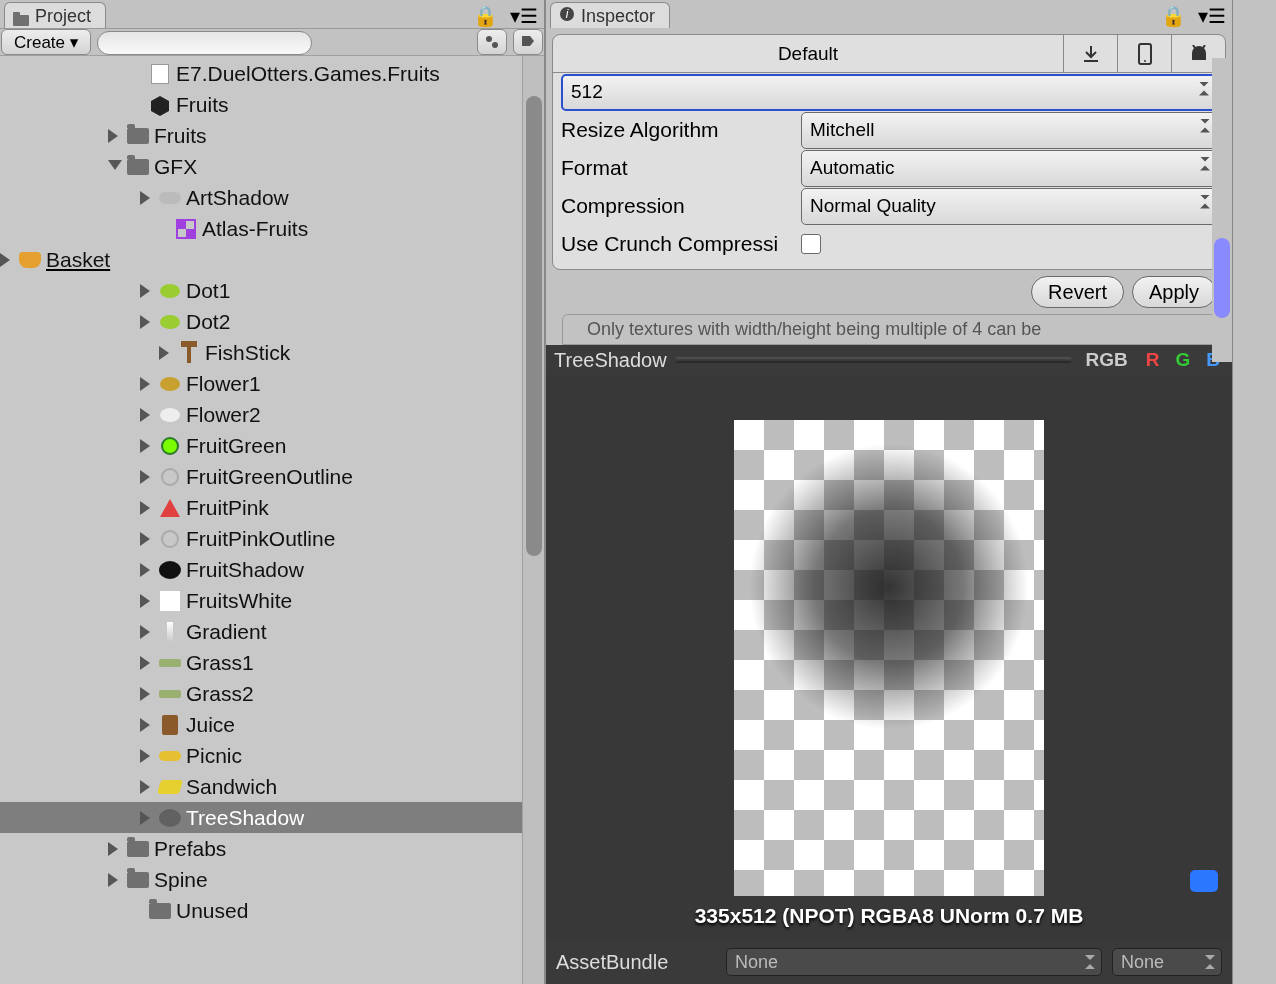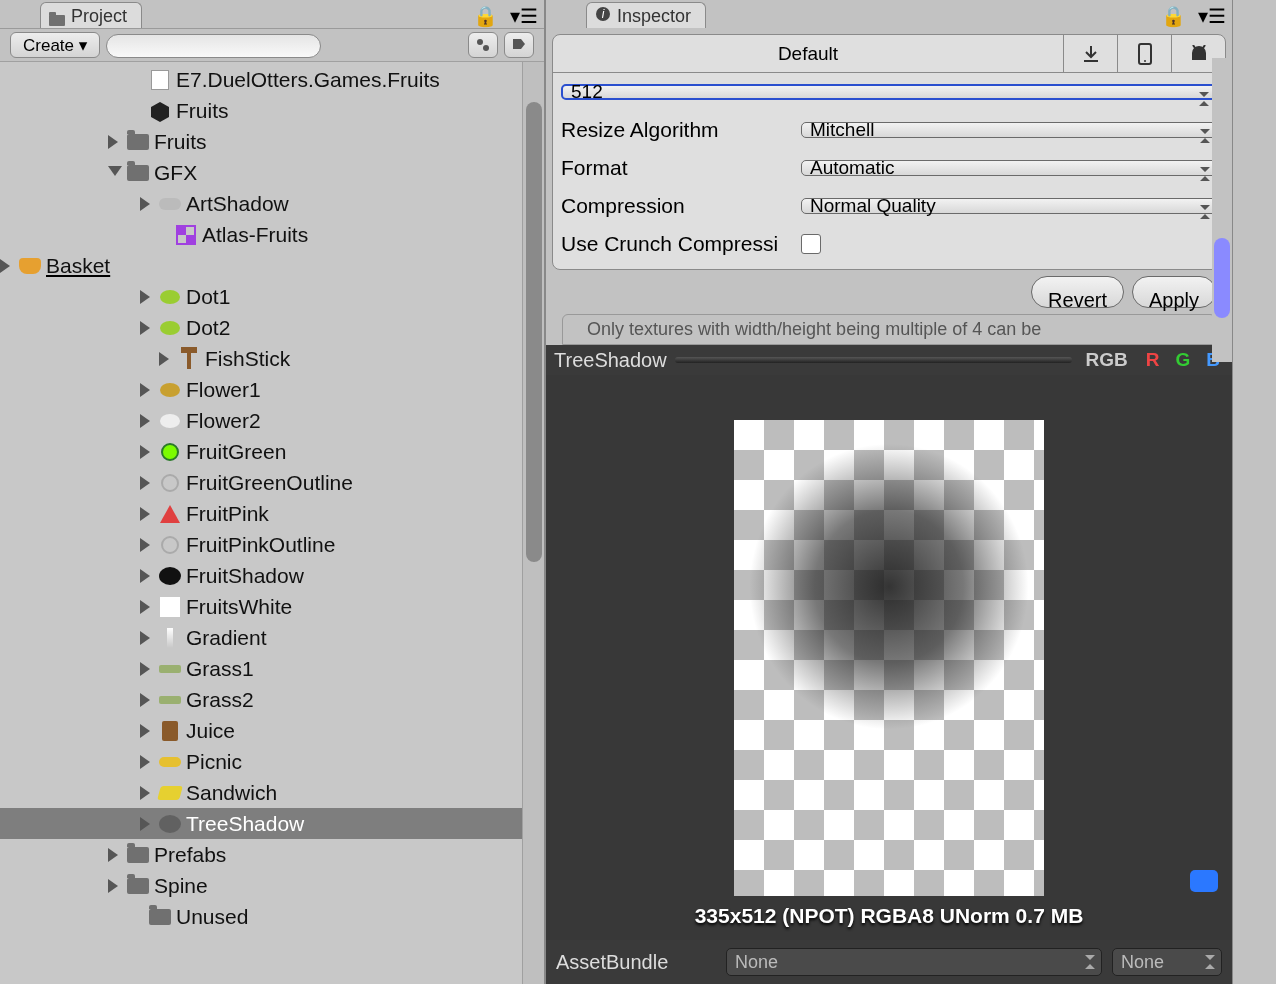--- a/index.html
+++ b/index.html
@@ -2,25 +2,25 @@
 <html><head>
 <meta charset="utf-8">
 <style>
 * { box-sizing: border-box; margin: 0; padding: 0; font-family: "Helvetica Neue", Arial, sans-serif; }
 body { background: #c2c2c2; width: 1276px; height: 984px; overflow: hidden; position: relative; font-size: 20px; color: #000; }
 
 .root { display: flex; height: 100%; }
 
 
 .panel-project { width: 546px; display: flex; flex-direction: column; border-right: 2px solid #888; }
-.tab-bar { height: 28px; background: #c2c2c2; display: flex; align-items: flex-end; padding-left: 4px; margin-left: 36px; }
+.tab-bar { height: 28px; background: #c2c2c2; display: flex; align-items: flex-end; padding-left: 4px; }
 .tab { height: 26px; background: #dcdcdc; border: 1px solid #8a8a8a; border-bottom: none; border-radius: 6px 6px 0 0; padding: 2px 14px 0 8px; display: flex; align-items: center; gap: 6px; font-size: 18px; color: #333; }
 .tab-icon { width: 16px; height: 14px; }
 
-.toolbar-row { height: 34px; background: #c2c2c2; border-top: 1px solid #9a9a9a; border-bottom: 1px solid #a0a0a0; display: flex; align-items: center; padding: 0 10px; gap: 6px; }
+.toolbar-row { height: 28px; background: #c2c2c2; border-top: 1px solid #9a9a9a; border-bottom: 1px solid #a0a0a0; display: flex; align-items: center; padding: 0 1px; gap: 6px; }
 .create-btn { height: 26px; background: linear-gradient(#ededed,#d4d4d4); border: 1px solid #8a8a8a; border-radius: 6px; padding: 0 12px; font-size: 17px; display: flex; align-items: center; }
 .search-input { flex: 1; height: 24px; border-radius: 12px; border: 1px solid #8a8a8a; background: linear-gradient(#e5e5e5,#f9f9f9); padding: 0 10px 0 26px; position: relative; }
 .search-wrap { flex: 1; position: relative; }
 .search-wrap svg { position: absolute; left: 8px; top: 4px; }
 .tb-icon-btn { width: 30px; height: 26px; background: linear-gradient(#ededed,#d4d4d4); border: 1px solid #8a8a8a; border-radius: 6px; display: flex; align-items: center; justify-content: center; }
 
 .tree-view { flex: 1; overflow: hidden; background: #c8c8c8; position: relative; }
 .tree-scroll { position: absolute; right: 0; top: 0; width: 22px; height: 100%; background: #bfbfbf; border-left: 1px solid #a0a0a0; }
 .tree-thumb { position: absolute; left: 3px; width: 16px; background: #8a8a8a; border-radius: 8px; }
 .tree-items { padding-top: 2px; }
@@ -42,27 +42,27 @@
 .panel-inspector { flex: 1; display: flex; flex-direction: column; position: relative; }
 .insp-top { padding: 6px 6px 0 6px; }
 .insp-toolbar { background: #dfdfdf; border: 1px solid #8a8a8a; border-radius: 8px; overflow: hidden; padding-bottom: 6px; }
 .insp-tabs { height: 38px; border-bottom: 1px solid #8a8a8a; display: flex; }
 .insp-tab-main { flex: 1; display: flex; align-items: center; justify-content: center; font-size: 19px; }
 .insp-tab-icon { width: 54px; border-left: 1px solid #8a8a8a; display: flex; align-items: center; justify-content: center; }
 
 .prop-row { display: flex; align-items: center; height: 38px; padding: 0 8px; gap: 10px; }
 .prop-label { flex: 0 0 230px; font-size: 21px; }
 .prop-label.highlight { color: #2a4fcf; font-weight: 500; }
-.prop-ctrl { flex: 1; height: 16px; background: linear-gradient(#f2f2f2,#d8d8d8); border: 1px solid #6a6a6a; border-radius: 5px; display: flex; align-items: center; padding: 0 8px; font-size: 19px; position: relative; }
+.prop-ctrl { flex: 1; height: 37px; background: linear-gradient(#f2f2f2,#d8d8d8); border: 1px solid #6a6a6a; border-radius: 5px; display: flex; align-items: center; padding: 0 8px; font-size: 19px; position: relative; }
 .prop-ctrl.highlight { border: 2px solid #2a4fcf; }
 .prop-ctrl::after { content: ""; position: absolute; right: 6px; top: 6px; width: 10px; height: 14px; background: linear-gradient(#555 0 40%, transparent 40% 60%, #555 60% 100%); clip-path: polygon(0 0,100% 0,50% 35%,50% 65%,100% 100%,0 100%,50% 65%,50% 35%); }
 .checkbox { width: 20px; height: 20px; border: 1px solid #6a6a6a; background: #fff; border-radius: 3px; }
 
 .buttons-row { display: flex; justify-content: flex-end; gap: 8px; padding: 6px 10px 2px 0; }
-.u-btn { height: 32px; padding: 12px 16px; background: linear-gradient(#f2f2f2,#d8d8d8); border: 1px solid #6a6a6a; border-radius: 16px; font-size: 20px; }
+.u-btn { height: 32px; padding: 4px 16px; background: linear-gradient(#f2f2f2,#d8d8d8); border: 1px solid #6a6a6a; border-radius: 16px; font-size: 20px; }
 
 .note-box { margin: 4px 10px 0 10px; border: 1px solid #999; border-radius: 6px 6px 0 0; padding: 4px 24px; font-size: 18px; color: #555; white-space: nowrap; overflow: hidden; }
 
 
 .preview-bar { height: 30px; background: #3a3a3a; display: flex; align-items: center; padding: 0 8px; gap: 8px; }
 .preview-title { color: #ddd; font-size: 20px; font-weight: 500; }
 .preview-line { flex: 1; height: 6px; background: linear-gradient(#555,#222); border-radius: 3px; }
 .rgb-label { color: #ccc; font-size: 19px; font-weight: bold; padding: 0 6px; }
 .ch { font-weight: bold; font-size: 19px; padding: 0 4px; cursor: pointer; }
 .ch.r { color: #e44; } .ch.g { color: #3c3; } .ch.b { color: #49f; }

